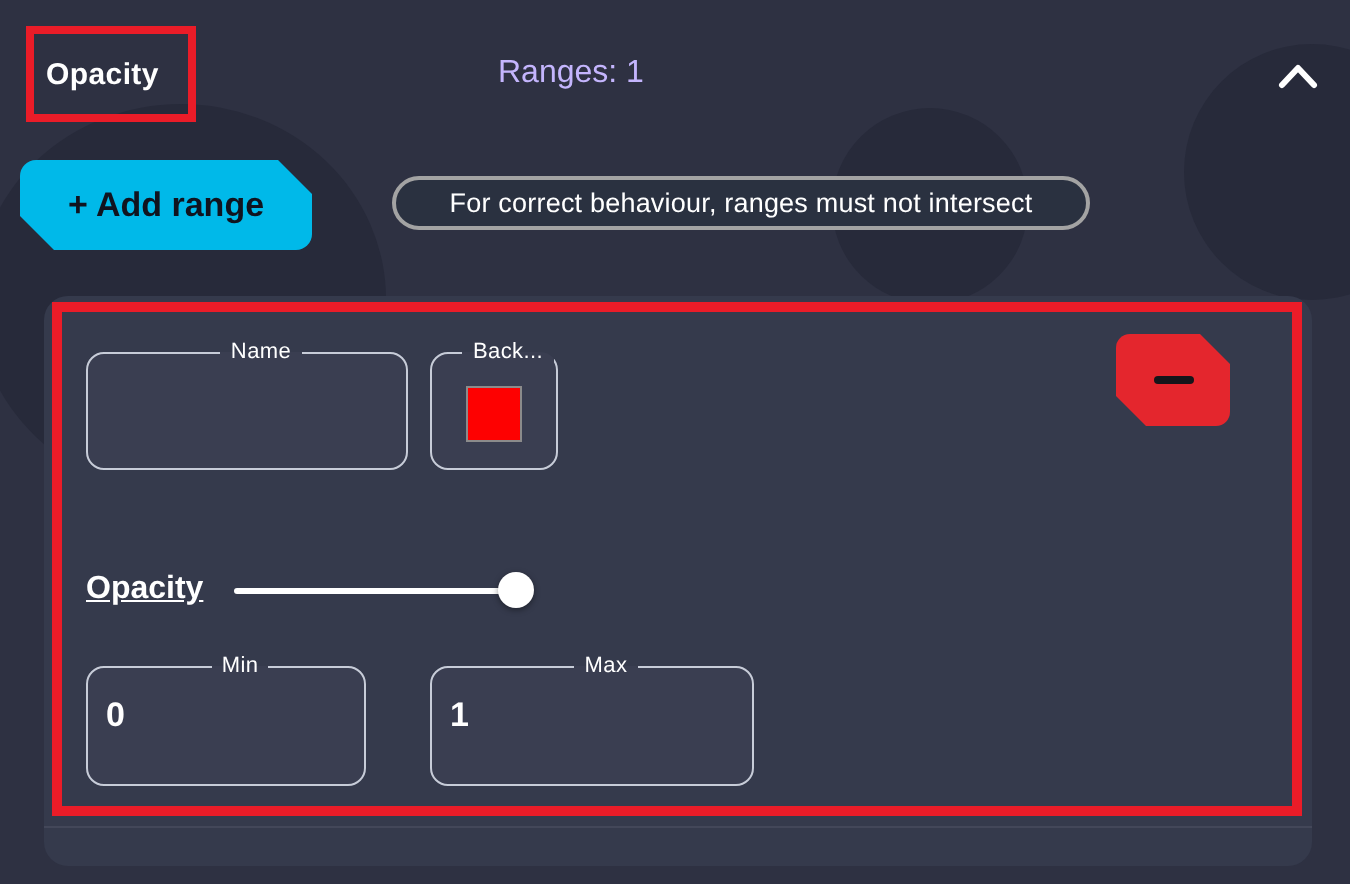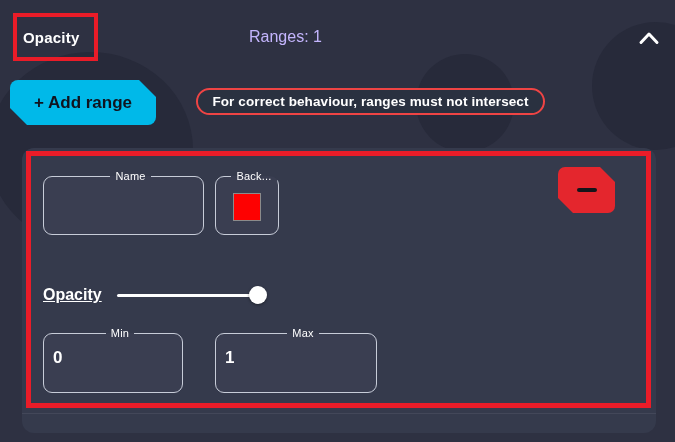--- a/index.html
+++ b/index.html
@@ -41,23 +41,23 @@
     background: #00b9e9; border: none; cursor: pointer; z-index: 5;
     border-radius: 8px;
     clip-path: polygon(0 0, calc(100% - 17px) 0, 100% 17px, 100% 100%, 17px 100%, 0 calc(100% - 17px));
     color: #10141f; font-size: 17px; font-weight: 700;
     font-family: "Liberation Sans", sans-serif;
   }
 
   
   .warning-pill {
     position: absolute; left: 196px; top: 88px; width: 349px; height: 27px;
-    border: 2px solid #ef4444; border-radius: 14px; background: #2a3140;
+    border: 2px solid #a3a3a3; border-radius: 14px; background: #2a3140;
     display: flex; align-items: center; justify-content: center; z-index: 5;
-    color: #ffffff; font-size: 13.5px; font-weight: 700; letter-spacing: 0.1px;
+    color: #ffffff; font-size: 13.5px; font-weight: 400; letter-spacing: 0.1px;
   }
 
   
   .range-card {
     position: absolute; left: 22px; top: 148px; width: 634px; height: 285px;
     background: #353a4c; border-radius: 12px; z-index: 2;
   }
   .card-divider {
     position: absolute; left: 22px; top: 413px; width: 634px; height: 1px;
     background: #434759; z-index: 3;

